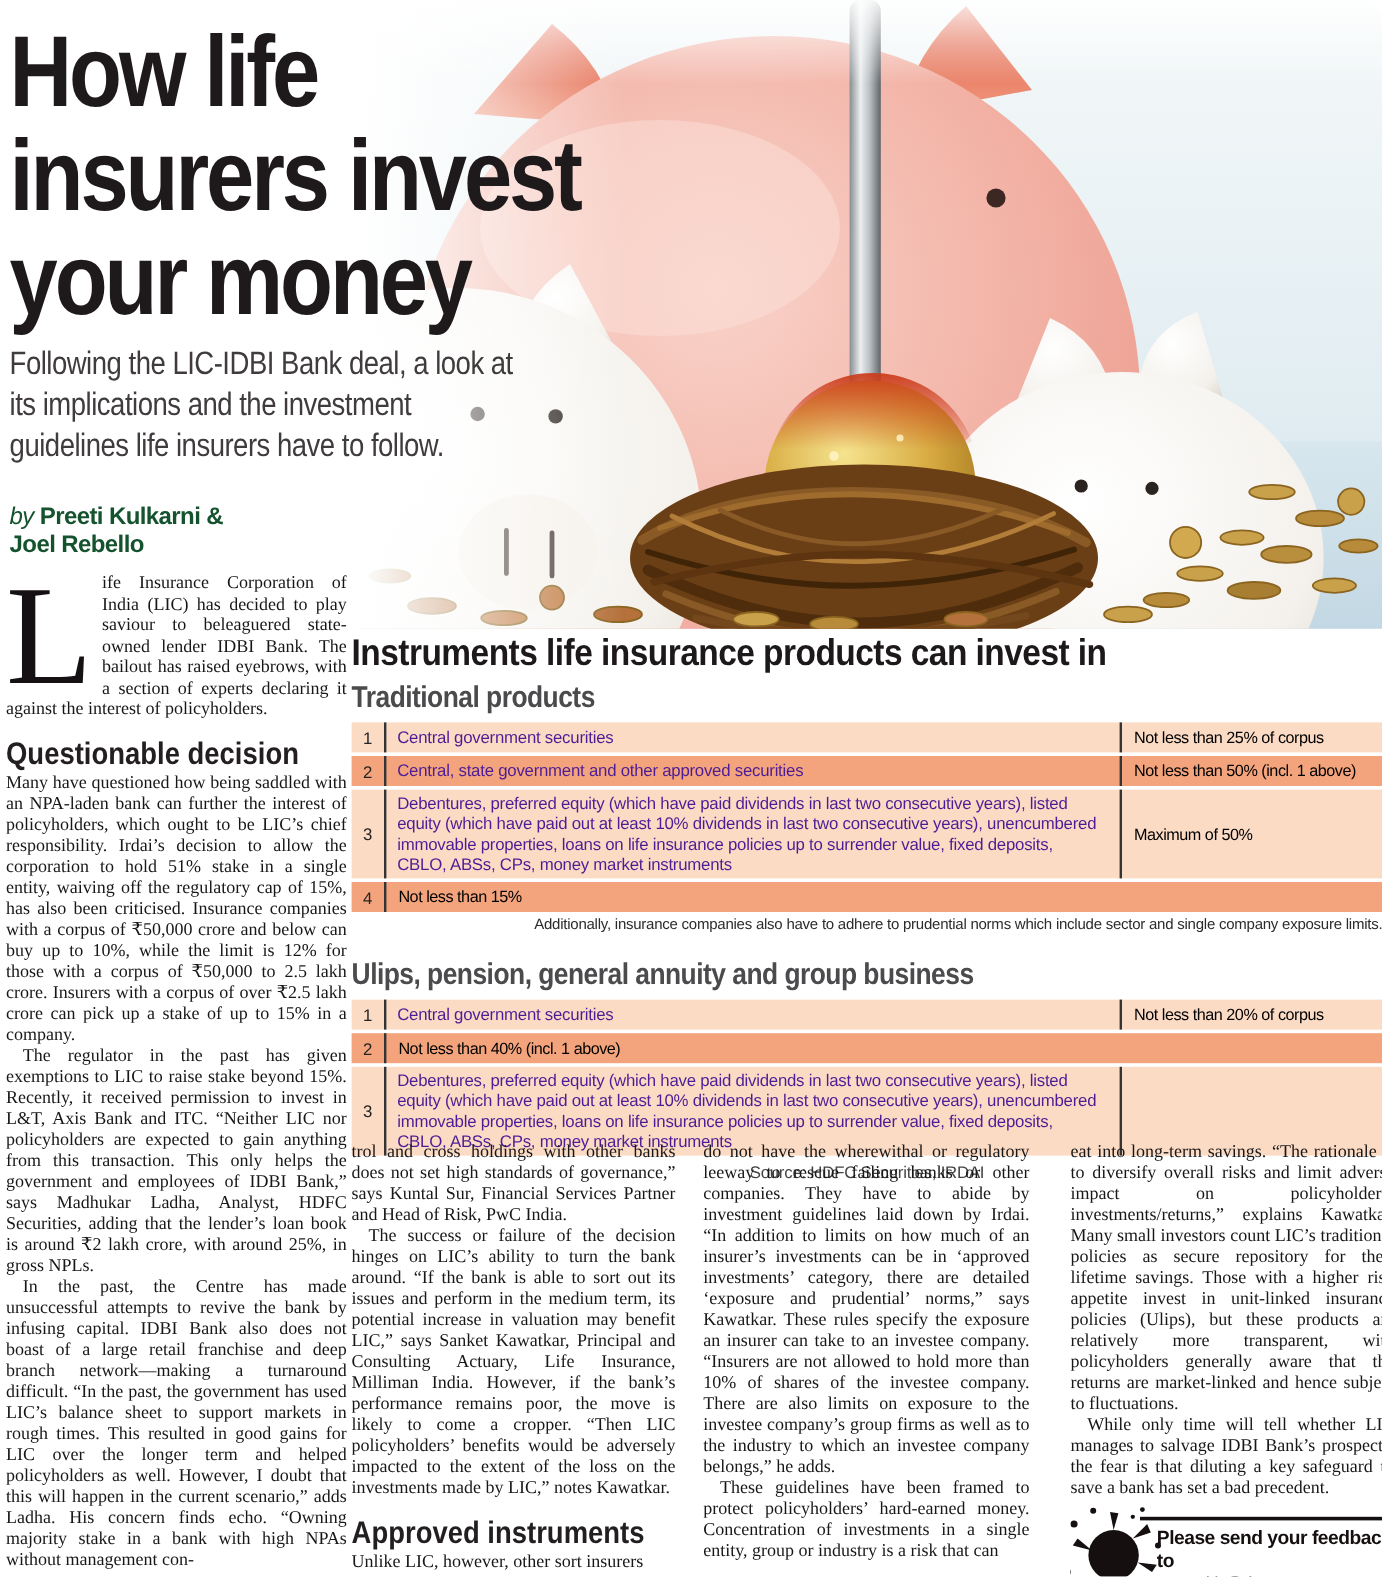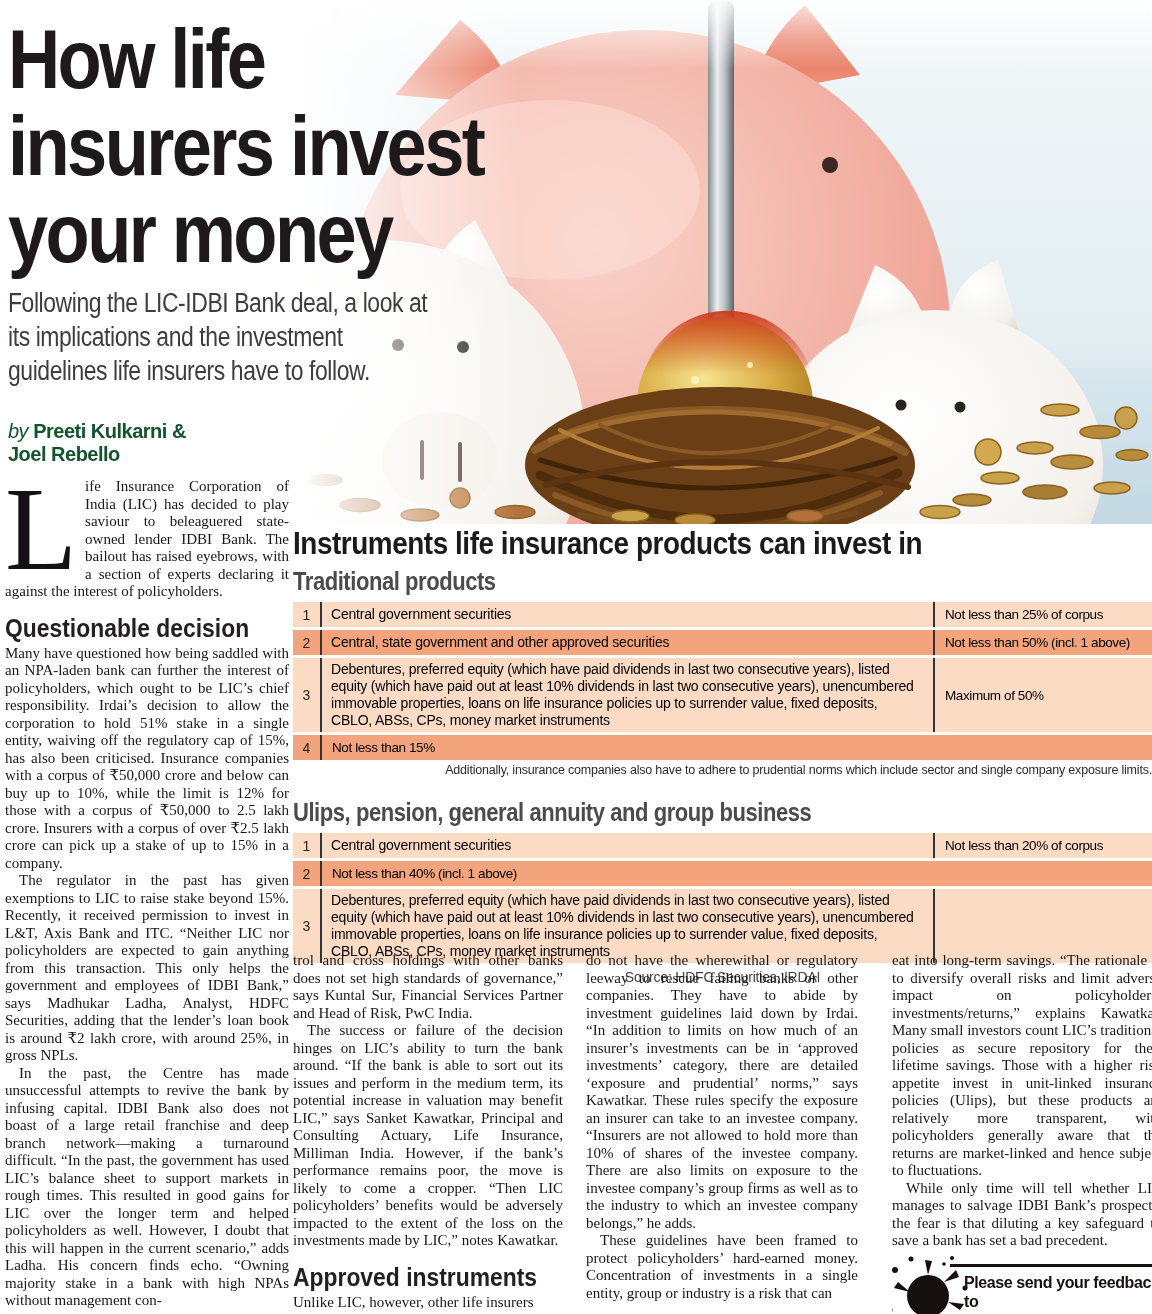--- a/index.html
+++ b/index.html
@@ -66,21 +66,21 @@
   }
   .ig-subtitle {
     font-weight:bold; font-size:25px; color:#4b4b4d; line-height:27px;
     transform:scaleX(0.88); transform-origin:0 50%; white-space:nowrap; margin:0 0 7px 0; letter-spacing:-0.5px;
   }
   .t-row { display:grid; grid-template-columns:27px 613px 219px; align-items:stretch; margin-bottom:3px; min-height:25px; }
   .t-row.light { background:#fcdbc5; }
   .t-row.dark  { background:#f4a47c; }
   .t-num  { display:flex; align-items:center; justify-content:center; font-size:14px; color:#242424; }
   .t-inst { display:flex; align-items:center; border-left:2px solid #343436; padding:3px 12px 3px 9px;
-            font-size:14px; line-height:17px; color:#000000; letter-spacing:-0.2px; }
+            font-size:14px; line-height:17px; color:#4c1d95; letter-spacing:-0.2px; }
   .t-lim  { display:flex; align-items:center; border-left:2px solid #343436; padding:3px 0 3px 10px;
             font-size:13.5px; color:#000000; letter-spacing:-0.4px; white-space:nowrap; }
   .ig-note  { text-align:right; font-size:12.5px; color:#2b2b2b; margin:2px 0 22px 0; letter-spacing:-0.2px; }
   .ig-source{ text-align:center; font-size:14px; color:#434345; margin-top:6px; letter-spacing:-0.2px; }
 
   
   .feedback { position:relative; margin-top:14px; height:62px; text-align:left; }
   .feedback-rule-box {
     margin-left:58px; border-top:3px solid #15100f; border-bottom:3px solid #15100f;
     padding:6px 0 7px 14px;
@@ -298,21 +298,21 @@
       <div class="t-inst">Debentures, preferred equity (which have paid dividends in last two consecutive years), listed equity (which have paid out at least 10% dividends in last two consecutive years), unencumbered immovable properties, loans on life insurance policies up to surrender value, fixed deposits, CBLO, ABSs, CPs, money market instruments</div>
       <div class="t-lim"></div>
     </div>
     <p class="ig-source">Source: HDFC Securities, IRDAI</p>
   </section>
 
   <div class="col col2">
     <p>trol and cross holdings with other banks does not set high standards of governance,” says Kuntal Sur, Financial Services Partner and Head of Risk, PwC India.</p>
     <p class="indent">The success or failure of the decision hinges on LIC’s ability to turn the bank around. “If the bank is able to sort out its issues and perform in the medium term, its potential increase in valuation may benefit LIC,” says Sanket Kawatkar, Principal and Consulting Actuary, Life Insurance, Milliman India. However, if the bank’s performance remains poor, the move is likely to come a cropper. “Then LIC policyholders’ benefits would be adversely impacted to the extent of the loss on the investments made by LIC,” notes Kawatkar.</p>
     <h2 class="col-heading">Approved instruments</h2>
-    <p>Unlike LIC, however, other life insurers</p>
+    <p>Unlike LIC, however, other sort insurers</p>
   </div>
 
   <div class="col col3">
     <p>do not have the wherewithal or regulatory leeway to rescue failing banks or other companies. They have to abide by investment guidelines laid down by Irdai. “In addition to limits on how much of an insurer’s investments can be in ‘approved investments’ category, there are detailed ‘exposure and prudential’ norms,” says Kawatkar. These rules specify the exposure an insurer can take to an investee company. “Insurers are not allowed to hold more than 10% of shares of the investee company. There are also limits on exposure to the investee company’s group firms as well as to the industry to which an investee company belongs,” he adds.</p>
     <p class="indent">These guidelines have been framed to protect policyholders’ hard-earned money. Concentration of investments in a single entity, group or industry is a risk that can</p>
   </div>
 
   <div class="col col4">
     <p>eat into long-term savings. “The rationale is to diversify overall risks and limit adverse impact on policyholders’ investments/returns,” explains Kawatkar. Many small investors count LIC’s traditional policies as secure repository for their lifetime savings. Those with a higher risk appetite invest in unit-linked insurance policies (Ulips), but these products are relatively more transparent, with policyholders generally aware that the returns are market-linked and hence subject to fluctuations.</p>
     <p class="indent">While only time will tell whether LIC manages to salvage IDBI Bank’s prospects, the fear is that diluting a key safeguard to save a bank has set a bad precedent.</p>

